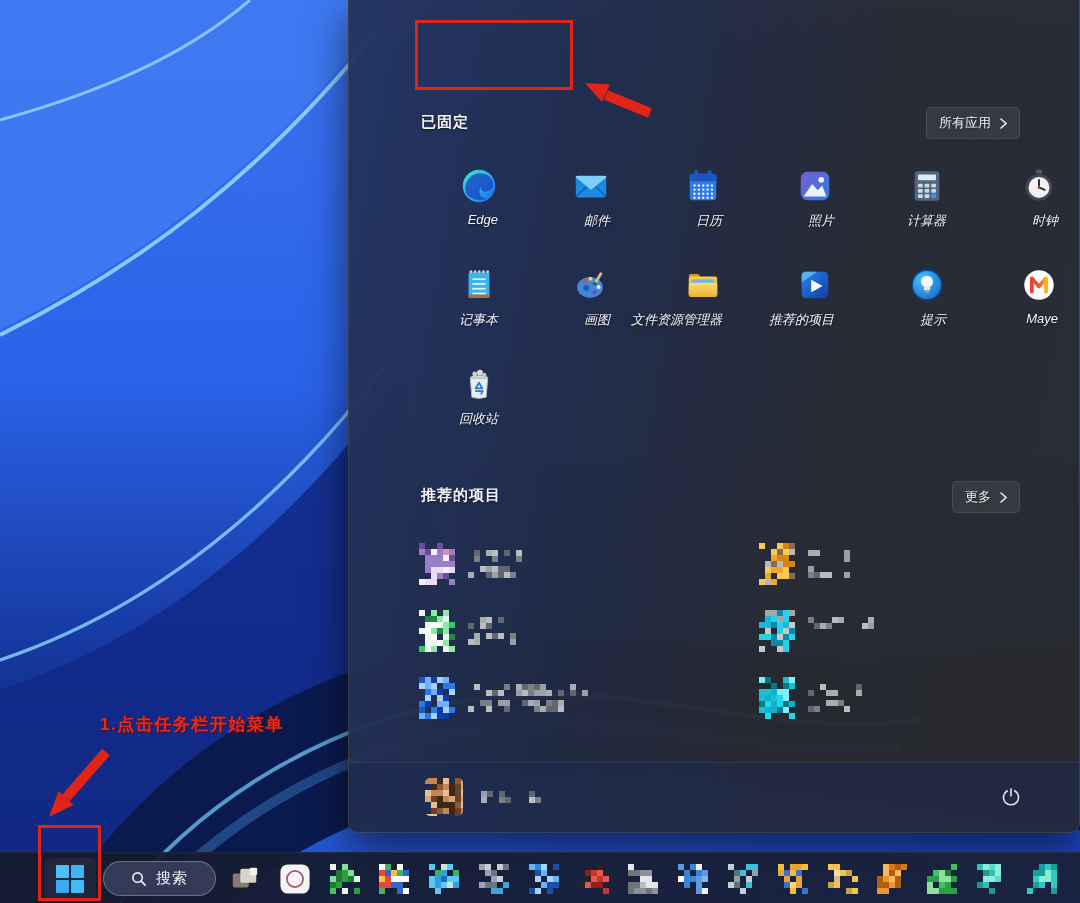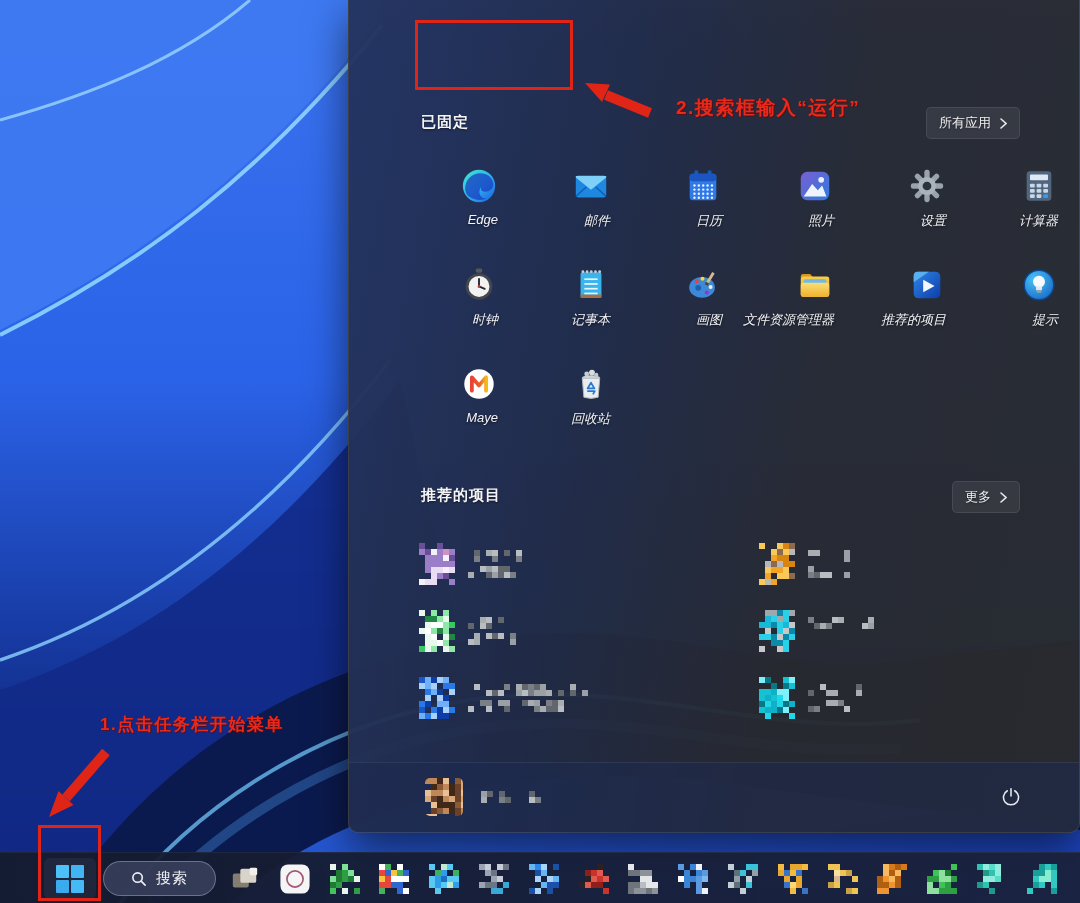--- a/index.html
+++ b/index.html
@@ -156,31 +156,20 @@
                 </linearGradient>
               </defs>
               <rect x="5" y="5" width="30" height="30" rx="7" fill="url(#pg)"></rect>
               <circle cx="26.5" cy="13.5" r="3" fill="#f6f8fc" opacity="0.95"></circle>
               <path d="M8,31 L17,18 L23,24.5 L27.5,19.5 L32,31 Z" fill="#eef4fc"></path>
             </svg></div>
           <div class="lbl">照片</div>
         </div>
         <div class="app">
           <div class="ic"><svg width="38" height="38" viewBox="0 0 40 40">
-              <rect x="17.2" y="3" width="5.6" height="34" rx="2.4" fill="#9aa2ac" transform="rotate(0 20 20)"></rect>
-              <rect x="17.2" y="3" width="5.6" height="34" rx="2.4" fill="#9aa2ac" transform="rotate(45 20 20)"></rect>
-              <rect x="17.2" y="3" width="5.6" height="34" rx="2.4" fill="#9aa2ac" transform="rotate(90 20 20)"></rect>
-              <rect x="17.2" y="3" width="5.6" height="34" rx="2.4" fill="#9aa2ac" transform="rotate(135 20 20)"></rect>
-              <circle cx="20" cy="20" r="9.5" fill="#aab2ba"></circle>
-              <circle cx="20" cy="20" r="4.6" fill="#2a3140"></circle>
-            </svg></div>
-          <div class="lbl">设置</div>
-        </div>
-        <div class="app">
-          <div class="ic"><svg width="38" height="38" viewBox="0 0 40 40">
               <rect x="7" y="4.5" width="26" height="31" rx="3.5" fill="#51657e"></rect>
               <rect x="10.5" y="8" width="19" height="6" rx="1" fill="#dce9f4"></rect>
               <rect x="10.5" y="17.5" width="5" height="4" rx="1" fill="#c8d8e4"></rect>
               <rect x="17.5" y="17.5" width="5" height="4" rx="1" fill="#c8d8e4"></rect>
               <rect x="24.5" y="17.5" width="5" height="4" rx="1" fill="#c8d8e4"></rect>
               <rect x="10.5" y="23.1" width="5" height="4" rx="1" fill="#c8d8e4"></rect>
               <rect x="17.5" y="23.1" width="5" height="4" rx="1" fill="#c8d8e4"></rect>
               <rect x="24.5" y="23.1" width="5" height="4" rx="1" fill="#c8d8e4"></rect>
               <rect x="10.5" y="28.7" width="5" height="4" rx="1" fill="#c8d8e4"></rect>
               <rect x="17.5" y="28.7" width="5" height="4" rx="1" fill="#c8d8e4"></rect>
@@ -1426,16 +1415,15 @@
   </div>
 
   <div class="red-rect" style="left:415px;top:20px;width:158px;height:70px;"></div>
   <div class="red-rect" style="left:38px;top:825px;width:63px;height:76px;"></div>
   <svg class="overlay-svg" viewBox="0 0 1080 903">
     <line x1="650" y1="113" x2="606" y2="95" stroke="#e02516" stroke-width="10"></line>
     <polygon points="585,83 610,84.5 602,102" fill="#e02516"></polygon>
     <line x1="106" y1="752" x2="66" y2="798" stroke="#e02516" stroke-width="10"></line>
     <polygon points="49,817 73.5,805 58.5,791" fill="#e02516"></polygon>
   </svg>
-  <div class="anno" style="left:676px;top:95px;font-size:19px;">2.搜索框输入“运行”</div>
   <div class="anno" style="left:100px;top:713px;font-size:17px;">1.点击任务栏开始菜单</div>
 
 </div>
 
 </body></html>

